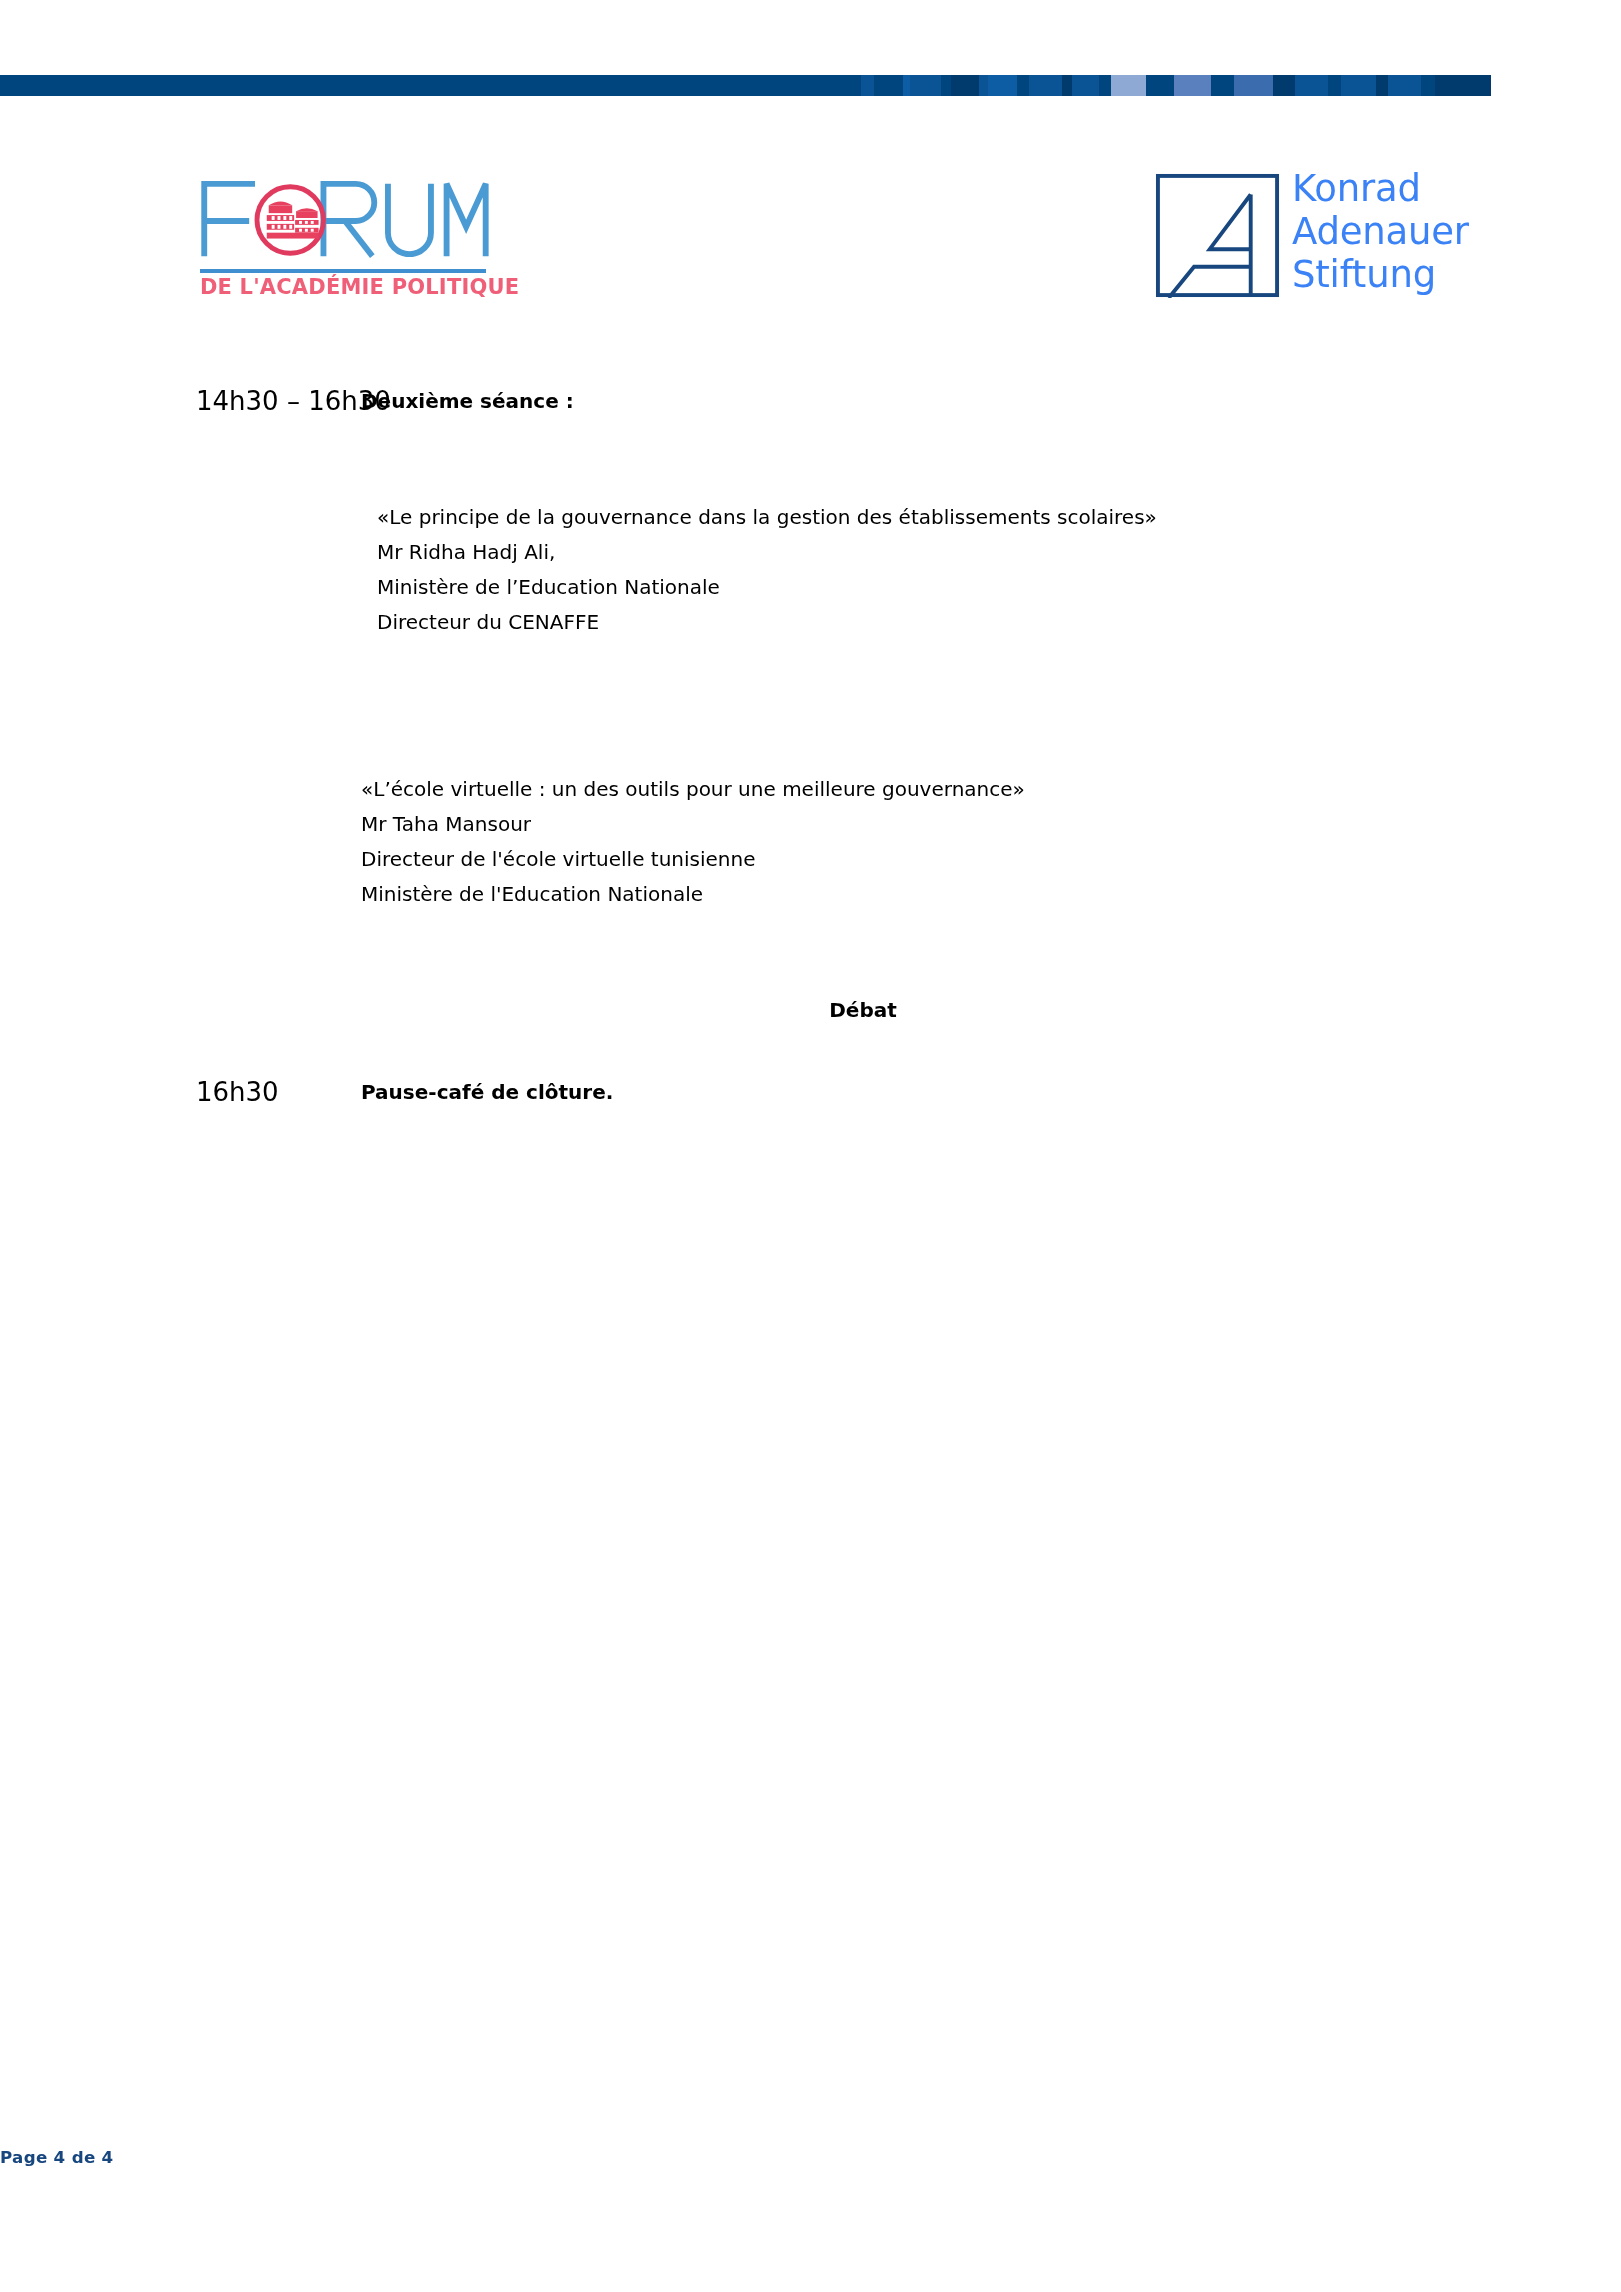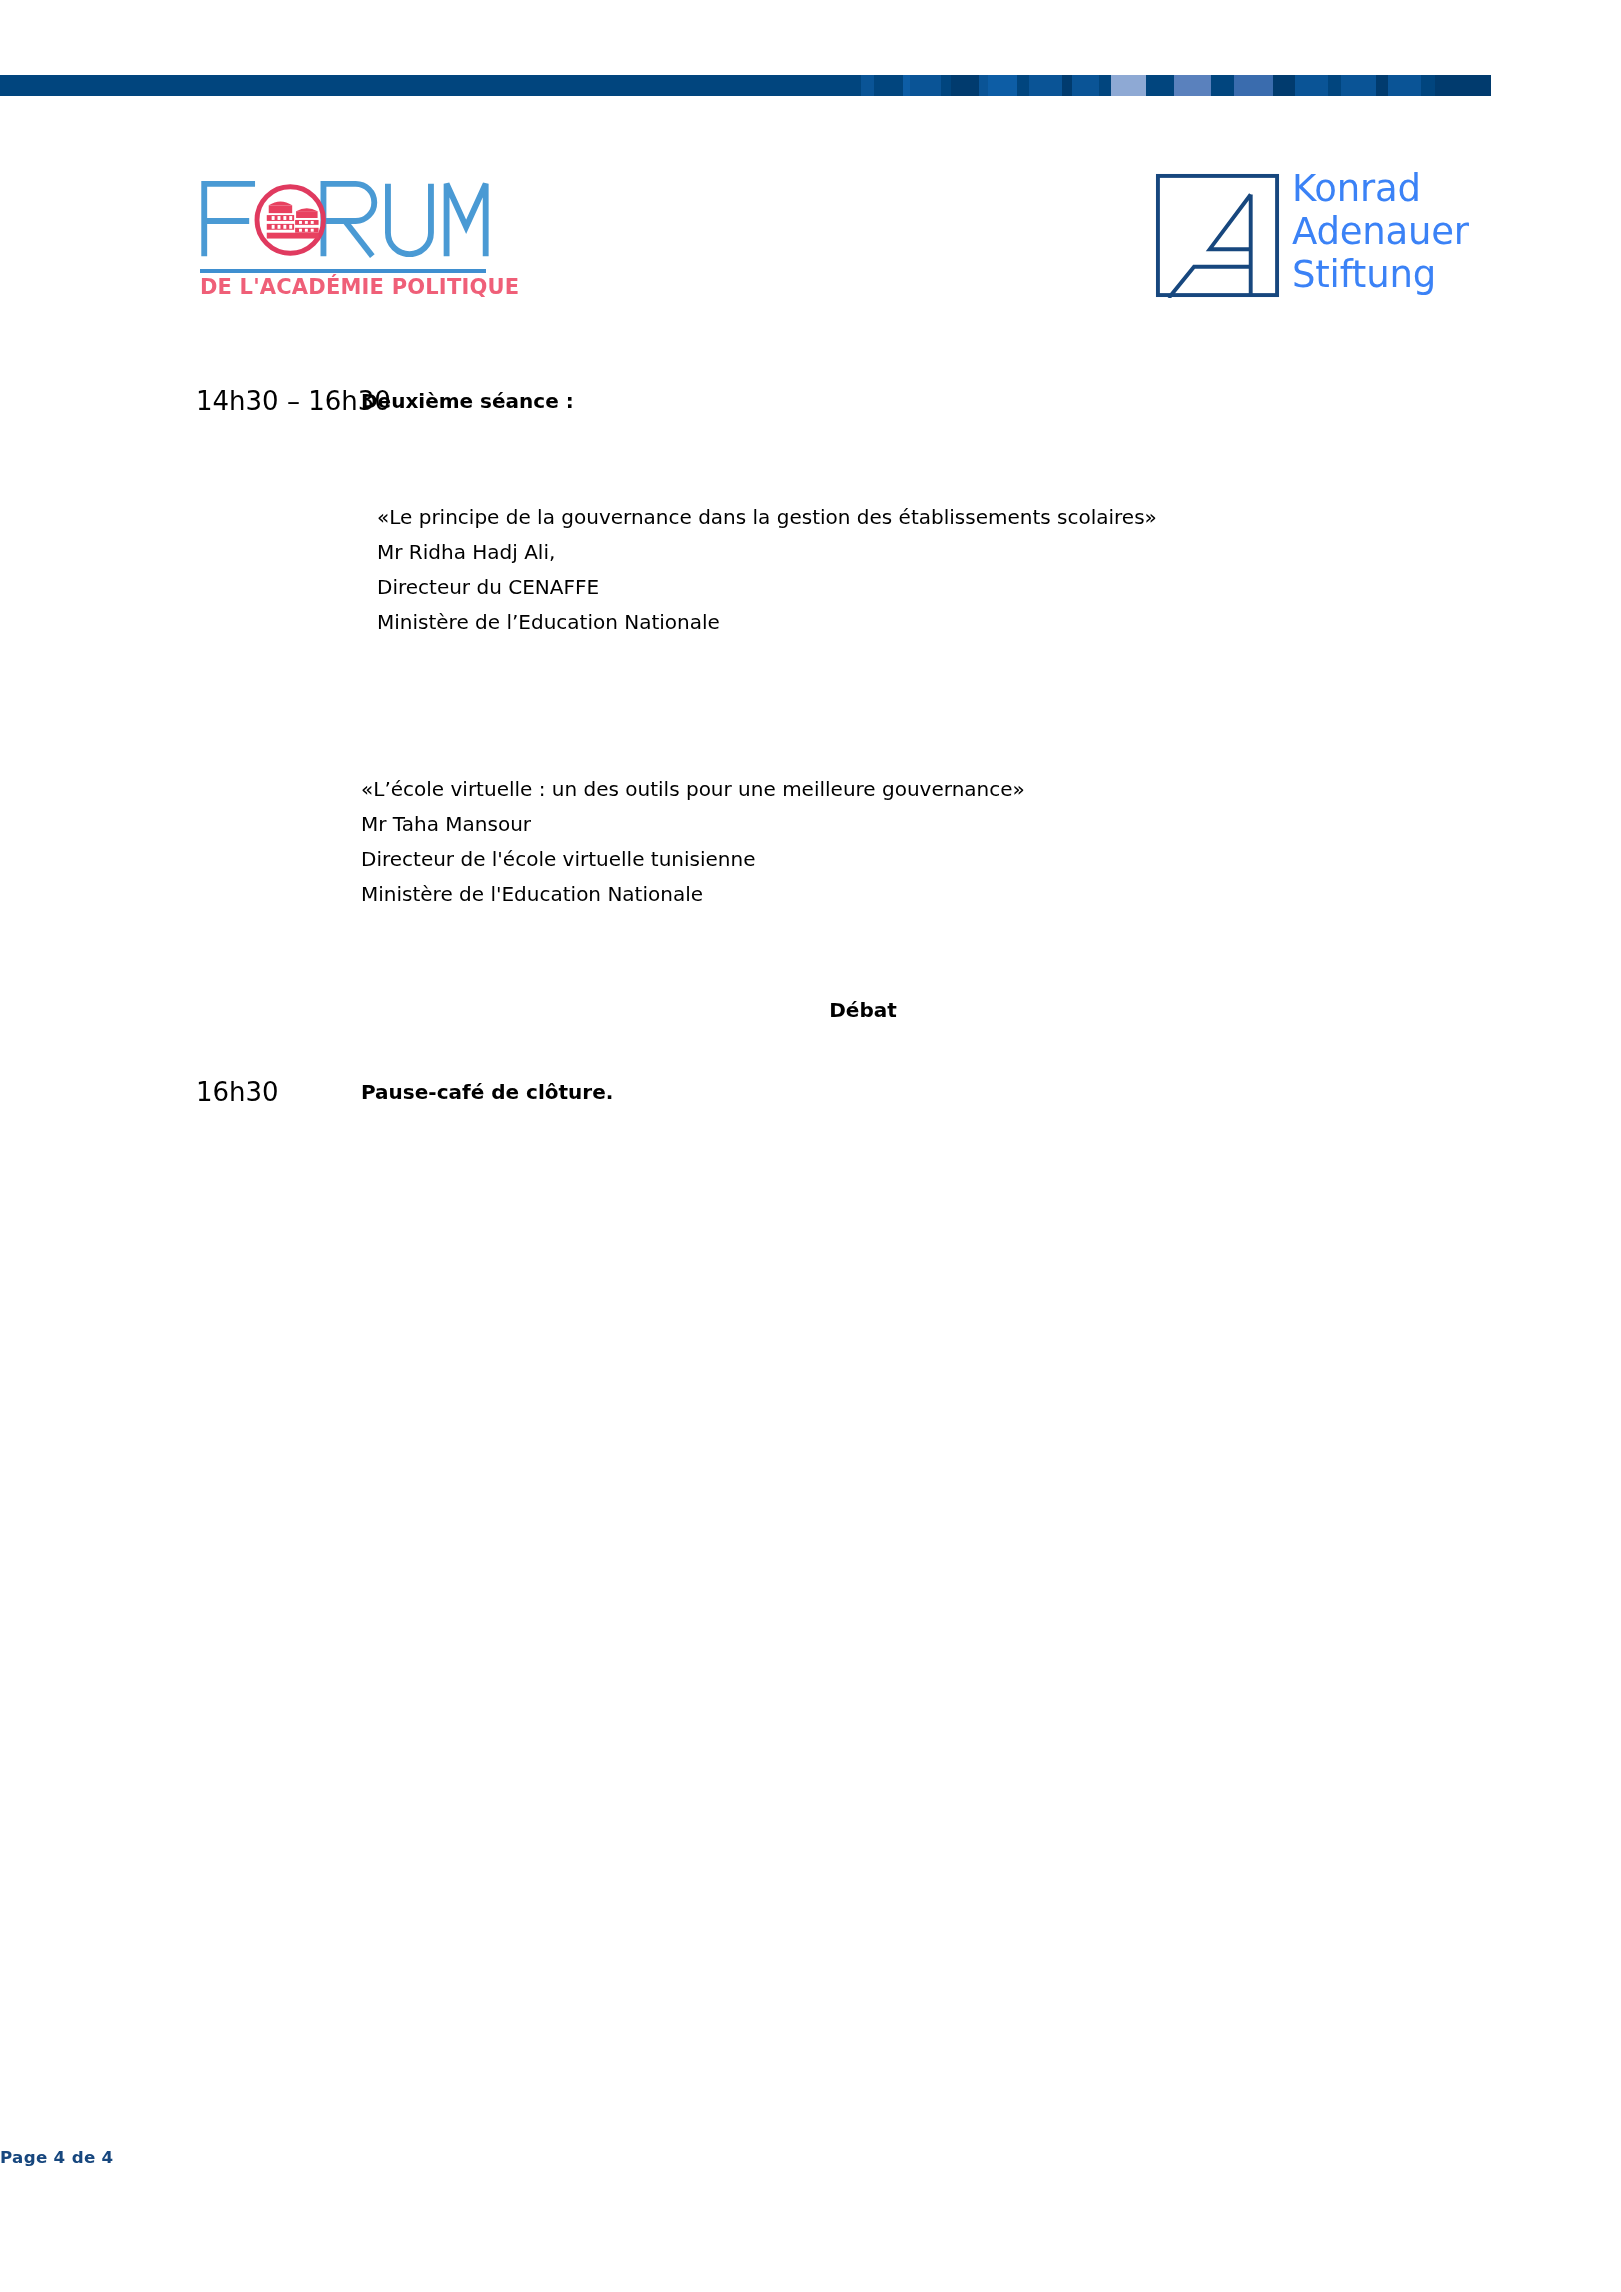--- a/index.html
+++ b/index.html
@@ -246,22 +246,22 @@
     <div class="row" style="top:384px;left:0;">
       <div class="col-time">14h30 – 16h30</div>
       <div class="col-body bold">Deuxième séance :</div>
     </div>
 
     <div class="row" style="top:500px;left:0;margin-left:16px;">
       <div class="col-time"></div>
       <div class="col-body">
         <div class="para-wrap" style="width:921px;">«Le principe de la gouvernance dans la gestion des établissements scolaires»</div>
         <div class="para-line">Mr Ridha Hadj Ali,</div>
+        <div class="para-line">Ministère de l’Education Nationale</div>
         <div class="para-line">Directeur du CENAFFE</div>
-        <div class="para-line">Ministère de l’Education Nationale</div>
       </div>
     </div>
 
     <div class="row" style="top:772px;left:0;">
       <div class="col-time"></div>
       <div class="col-body">
         <div class="para-line">«L’école virtuelle : un des outils pour une meilleure gouvernance»</div>
         <div class="para-line">Mr Taha Mansour</div>
         <div class="para-line">Directeur de l'école virtuelle tunisienne</div>
         <div class="para-line">Ministère de l'Education Nationale</div>

